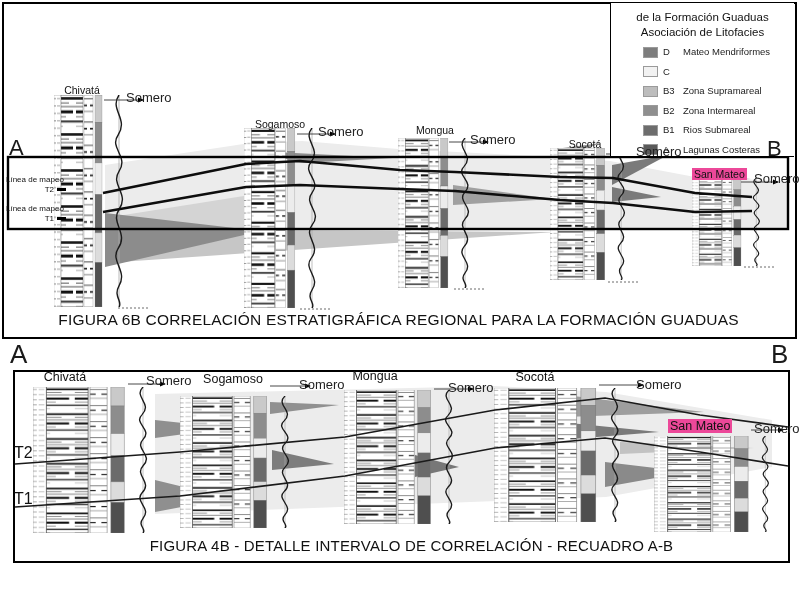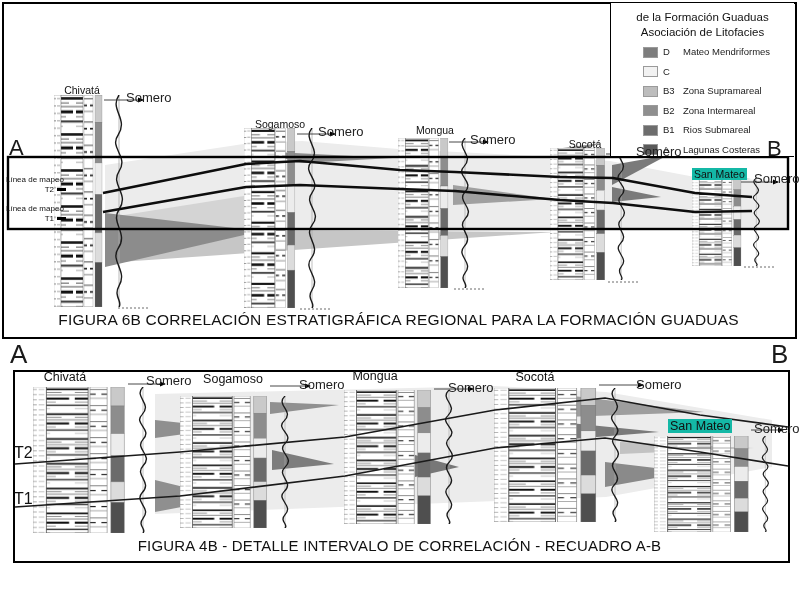--- a/index.html
+++ b/index.html
@@ -4,21 +4,21 @@
 <style>
   html,body{margin:0;padding:0;background:#fff;}
   .stage{position:relative;width:800px;height:589px;background:#fff;overflow:hidden;
          font-family:"Liberation Sans",sans-serif;color:#111;}
   .panel{position:absolute;border:2px solid #000;background:#fff;box-sizing:content-box;}
   .top-panel{left:2px;top:2px;width:791px;height:333px;}
   .bottom-panel{left:13px;top:370px;width:773px;height:189px;}
   svg.layer{position:absolute;left:0;top:0;display:block;}
   .col-title{position:absolute;text-align:center;font-size:10.5px;color:#111;white-space:nowrap;}
   .col-title.big{font-size:12.5px;}
-  .col-title.whitebg{background:#14b8a6;padding:0 2px;}
+  .col-title.whitebg{background:#ec4899;padding:0 2px;}
   .somero{position:absolute;font-size:13px;color:#222;white-space:nowrap;}
   .endpoint{position:absolute;font-size:22px;color:#1a1a1a;}
   .endpoint.mid{font-size:26px;}
   .panel-title{position:absolute;left:0;right:0;text-align:center;font-size:15.5px;
                letter-spacing:.2px;color:#111;white-space:nowrap;}
   .panel-title.detail{font-size:15px;}
   .maplabel{position:absolute;width:60px;text-align:left;font-size:8px;color:#111;}
   .maplabel .row2{display:flex;justify-content:flex-end;align-items:center;gap:3px;margin-top:1px;}
   .mapdash{display:inline-block;width:9px;height:3px;background:#000;}
   .tlabel{position:absolute;font-size:16px;color:#111;}
@@ -254,16 +254,16 @@
 
   <div class="somero" style="left:146px;top:373px">Somero</div>
   <div class="somero" style="left:299px;top:377px">Somero</div>
   <div class="somero" style="left:448px;top:380px">Somero</div>
   <div class="somero" style="left:636px;top:377px">Somero</div>
   <div class="somero" style="left:754px;top:421px">Somero</div>
 
   <div class="tlabel" style="left:14px;top:444px">T2</div>
   <div class="tlabel" style="left:14px;top:490px">T1</div>
 
-  <div class="panel-title detail" style="top:537px;left:13px;width:773px">FIGURA 4B - DETALLE  INTERVALO DE CORRELACIÓN - RECUADRO A-B</div>
+  <div class="panel-title detail" style="top:537px;left:25px;width:773px">FIGURA 4B - DETALLE  INTERVALO DE CORRELACIÓN - RECUADRO A-B</div>
 
 
 </div>
 
 </body></html>

